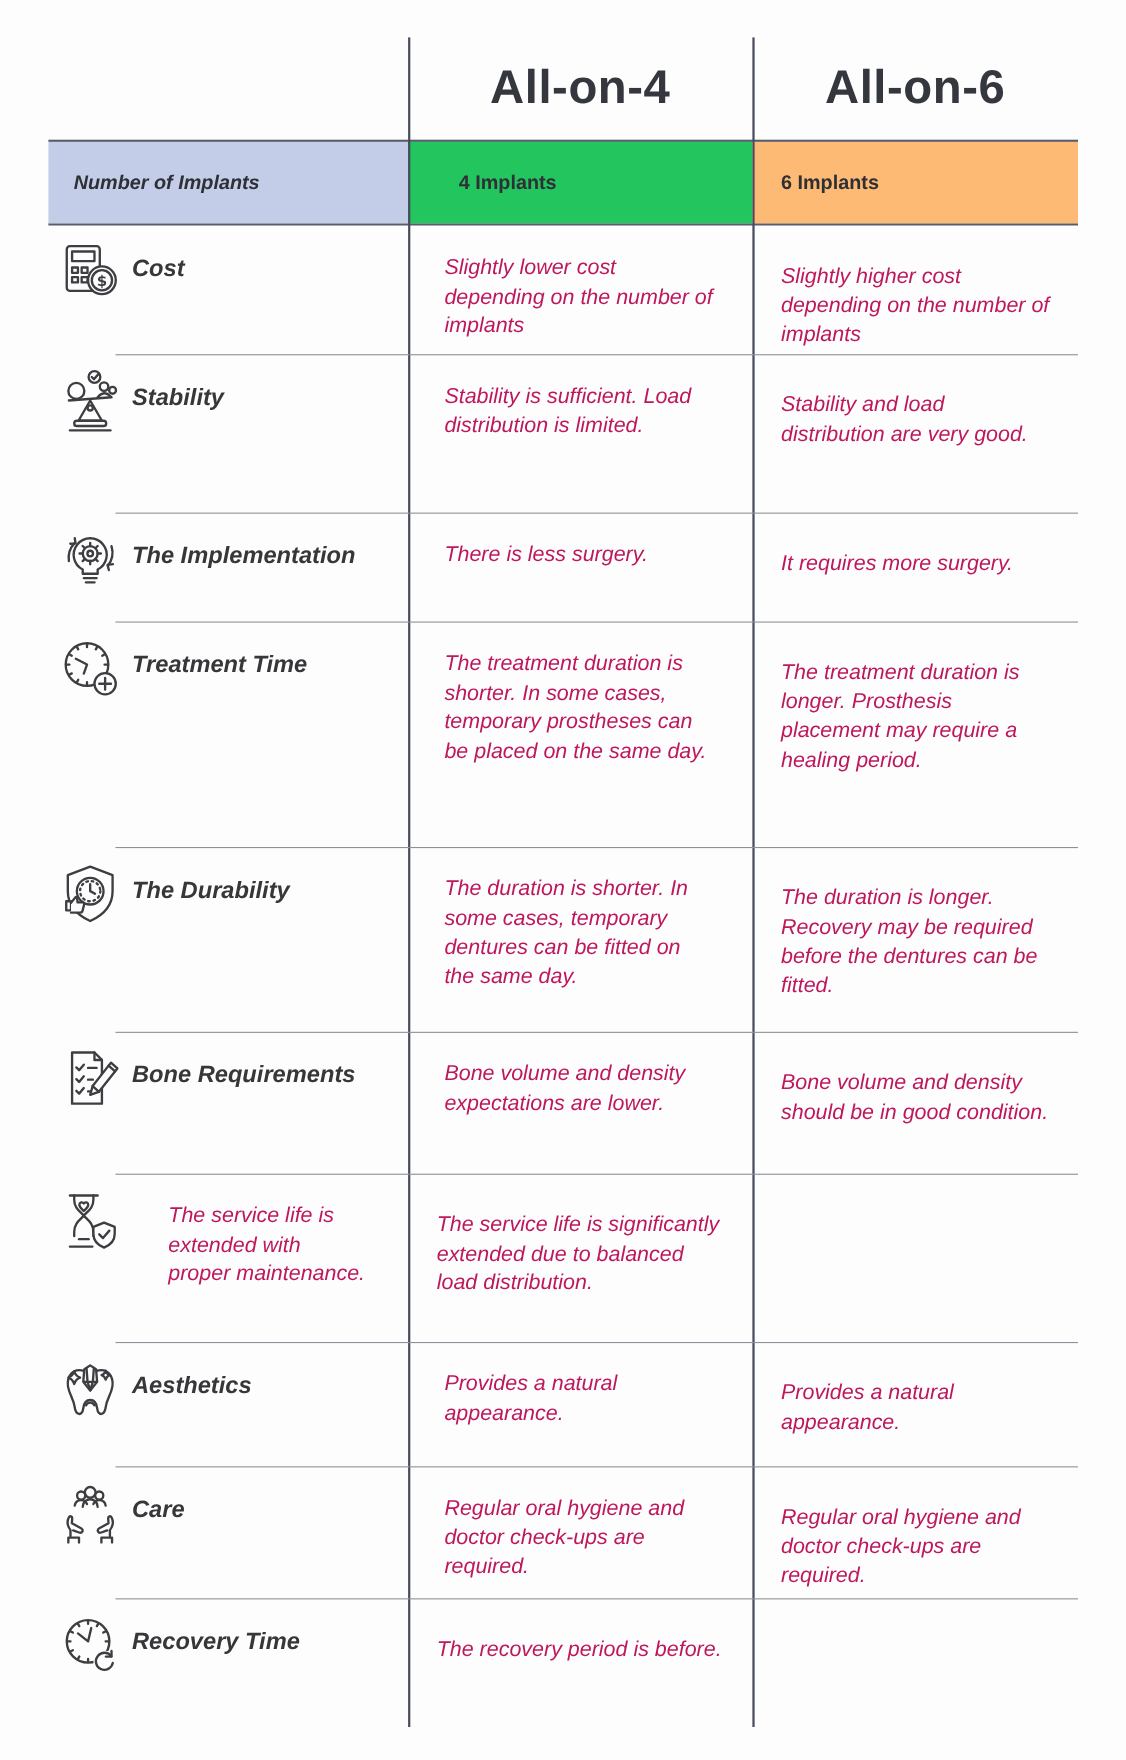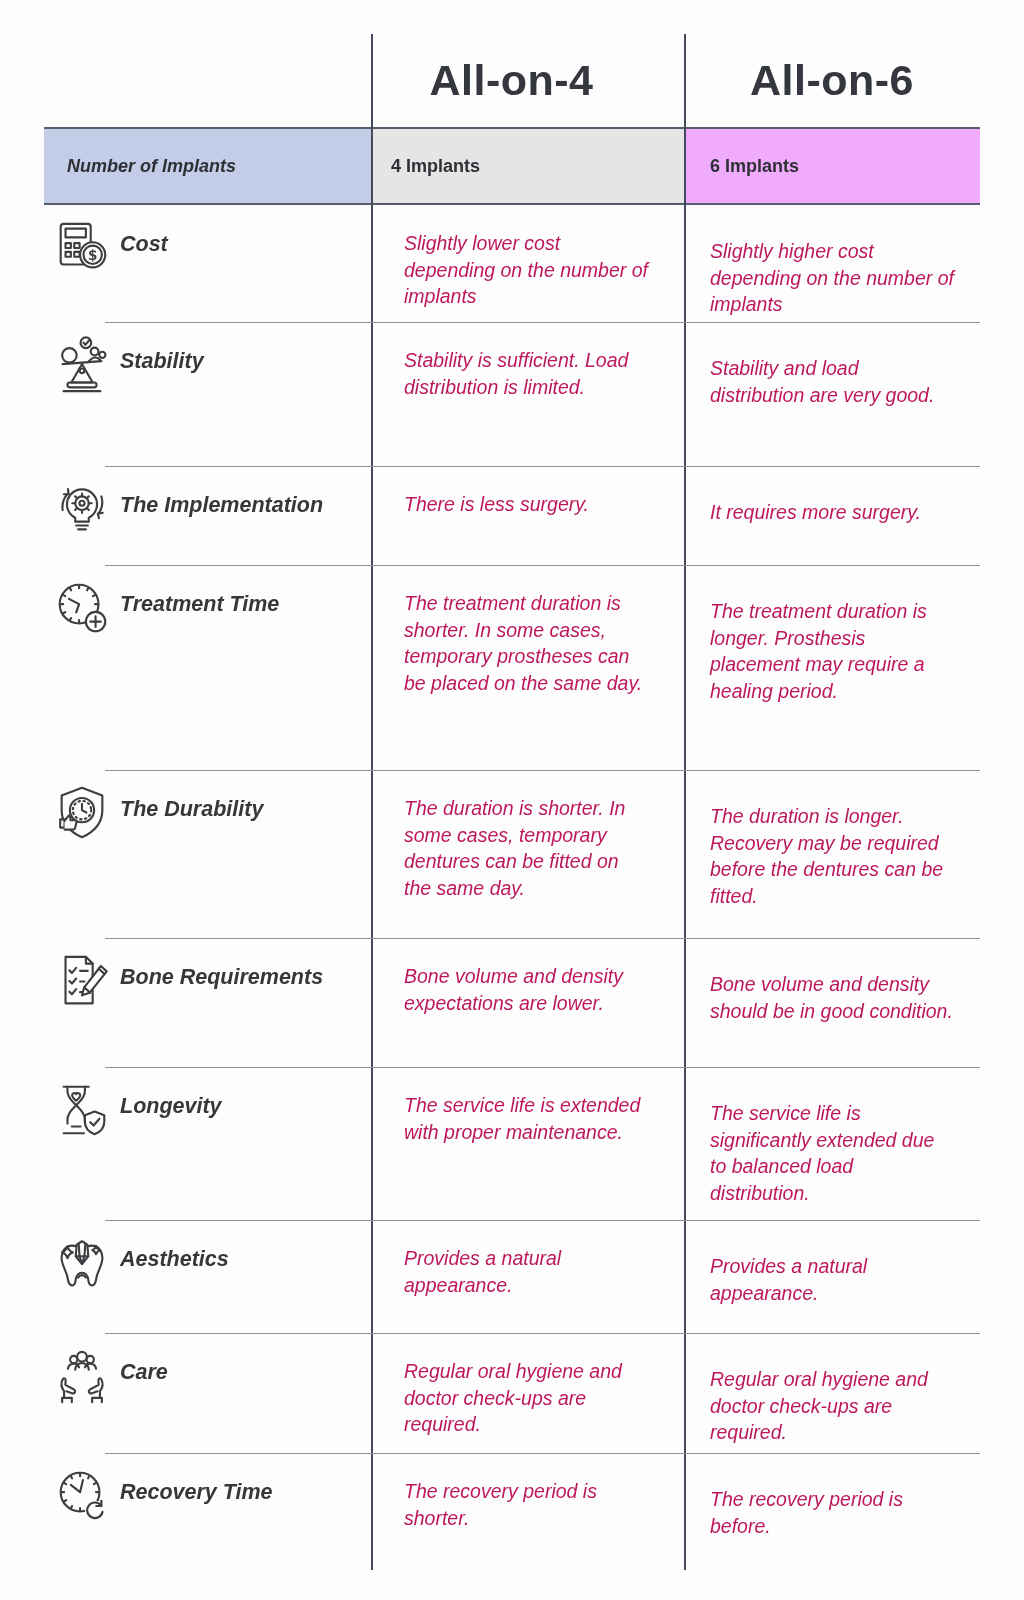--- a/index.html
+++ b/index.html
@@ -4,29 +4,29 @@
 <style>
   html,body{margin:0;padding:0;background:#ffffff;}
   .page{position:relative;width:1024px;height:1600px;background:#fdfdfe;
         font-family:"Liberation Sans",sans-serif;overflow:hidden;}
   .vline{position:absolute;top:34px;width:2px;height:1536px;background:#464b5c;}
   .v1{left:371px}.v2{left:684px}
 
   .header{position:relative;height:127px;}
   .htitle{position:absolute;top:34px;height:93px;display:flex;align-items:center;justify-content:center;
           font-weight:bold;font-size:43px;color:#35373e;letter-spacing:.5px;}
-  .h4{left:355px;width:313px;}
+  .h4{left:371px;width:313px;}
   .h6{left:684px;width:296px;}
 
   .band{margin-left:44px;width:936px;height:78px;display:flex;
         border-top:2px solid #585d6e;border-bottom:2px solid #585d6e;box-sizing:border-box;}
   .band-cell{display:flex;align-items:center;font-size:18px;color:#2e3036;box-sizing:border-box;}
   .bl{width:327px;background:#c4cde8;padding-left:23px;font-style:italic;font-weight:bold;}
-  .b4{width:313px;background:#e5e5e5;padding-left:20px;font-weight:bold;}
-  .b6{width:296px;background:#f0abfc;padding-left:26px;font-weight:bold;}
+  .b4{width:313px;background:#22c55e;padding-left:46px;font-weight:bold;}
+  .b6{width:296px;background:#fdba74;padding-left:26px;font-weight:bold;}
 
   .row{position:relative;margin-left:44px;width:936px;display:grid;
        grid-template-columns:76px 251px 313px 296px;box-sizing:border-box;}
   .row.div::before{content:"";position:absolute;left:61px;right:0;top:0;height:1px;background:#90909a;}
   .icon-cell{display:flex;justify-content:center;align-items:flex-start;padding-top:13px;}
   .label-cell{padding-top:27px;font-weight:bold;font-style:italic;font-size:21.5px;color:#37373a;}
   .cell-text{font-style:italic;font-size:19.5px;line-height:26.5px;color:#be185d;box-sizing:border-box;}
   .c4{padding:25px 36px 0 33px;}
   .c6{padding:33px 26px 0 26px;}
 
@@ -166,21 +166,20 @@
         <path d="M13 7 H39"></path>
         <path d="M13 55 H34"></path>
         <path d="M17 7 v4 c0 8 5.5 11 9 15 c-3.5 4 -9 7 -9 15 v4"></path>
         <path d="M35 7 v4 c0 8 -5.5 11 -9 15 c3.5 4 9 7 9 15 v4"></path>
         <path d="M26 21.5 c-1.8 -1.8 -4.2 -3.4 -4.2 -5.8 a2.3 2.3 0 0 1 4.2 -1.2 a2.3 2.3 0 0 1 4.2 1.2 c0 2.4 -2.4 4 -4.2 5.8 Z"></path>
         <path d="M21.5 48 h9"></path>
         <path class="bg" d="M45 32.5 l10 4 v6.5 c0 7 -4.5 10.8 -10 13 c-5.5 -2.2 -10 -6 -10 -13 V36.5 Z"></path>
         <path d="M40.5 43.5 l3.5 3.5 6 -7"></path>
       </svg>
     </div>
-    <div class="label-cell">Longevity</div>
     <div class="cell-text c4">The service life is extended with proper maintenance.</div>
     <div class="cell-text c6">The service life is significantly extended due to balanced load distribution.</div>
   </div>
 
   <div class="row div" style="height:113px">
     <div class="icon-cell">
       <svg viewBox="0 0 64 64" width="62" height="62">
         <path d="M22 13 C13.5 13 10 21 11.2 28.5 C12.4 36 16.4 40 17.4 47.5 C18.4 55.5 24.6 56.5 25.4 49 C26 44 28 41 32 41 C36 41 38 44 38.6 49 C39.4 56.5 45.6 55.5 46.6 47.5 C47.6 40 51.6 36 52.8 28.5 C54 21 50.5 13 42 13 C38.5 13 35.8 15 32 15 C28.2 15 25.5 13 22 13 Z"></path>
         <path d="M28 46 c2 -3.4 6 -3.4 8 0"></path>
         <path class="bg" d="M32 8.5 l5.5 3.6 1 11.9 -6.5 8 -6.5 -8 1 -11.9 Z"></path>
@@ -217,17 +216,16 @@
       <svg viewBox="0 0 64 64" width="62" height="62">
         <circle cx="30" cy="27" r="20"></circle>
         <path d="M46.5 27 L49.2 27 M30 43.5 L30 46.2 M21.75 41.29 L20.4 43.63 M15.71 35.25 L13.37 36.6 M13.5 27 L10.8 27 M15.71 18.75 L13.37 17.4 M21.75 12.71 L20.4 10.37 M30 10.5 L30 7.8 M38.25 12.71 L39.6 10.37 M44.29 18.75 L46.63 17.4"></path>
         <path d="M30 27 L20.5 19.5 M30 27 L33 14.5"></path>
         <circle class="bg" cx="45" cy="45.5" r="10" stroke="none"></circle>
         <path d="M51.8 41 a8 8 0 1 0 1.4 6.2"></path>
         <path d="M52 36 v5.3 h-5.3"></path>
       </svg>
     </div>
     <div class="label-cell">Recovery Time</div>
-    <div class="cell-text c4">The recovery period is shorter.</div>
     <div class="cell-text c6">The recovery period is before.</div>
   </div>
 
 </div>
 
 </body></html>

